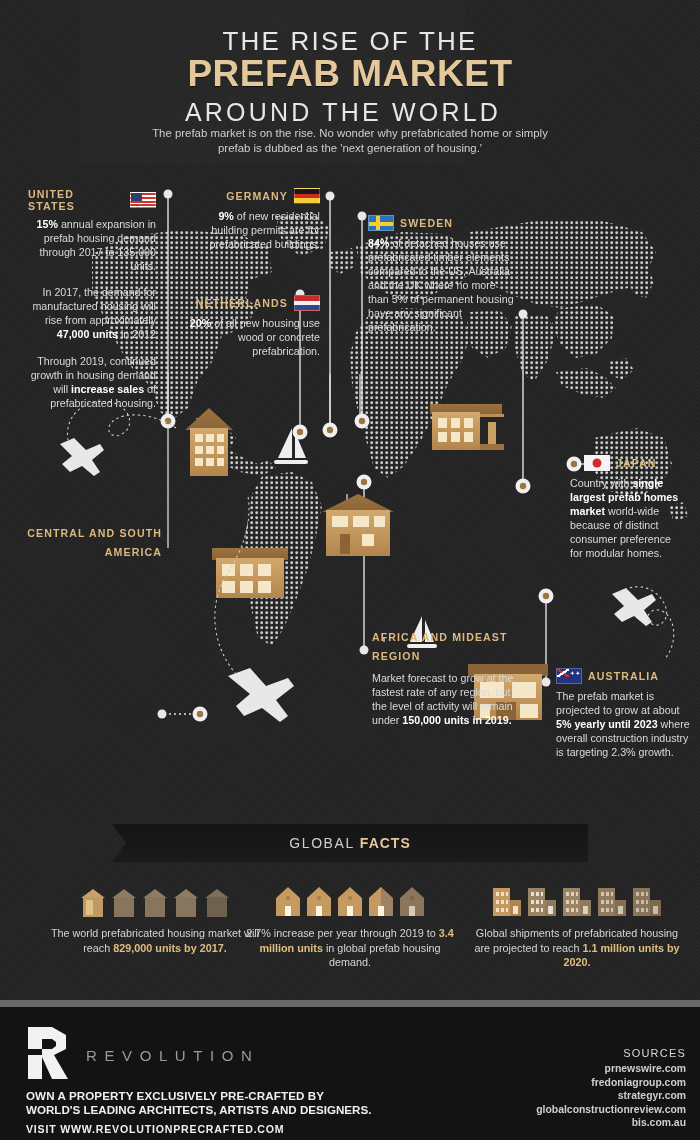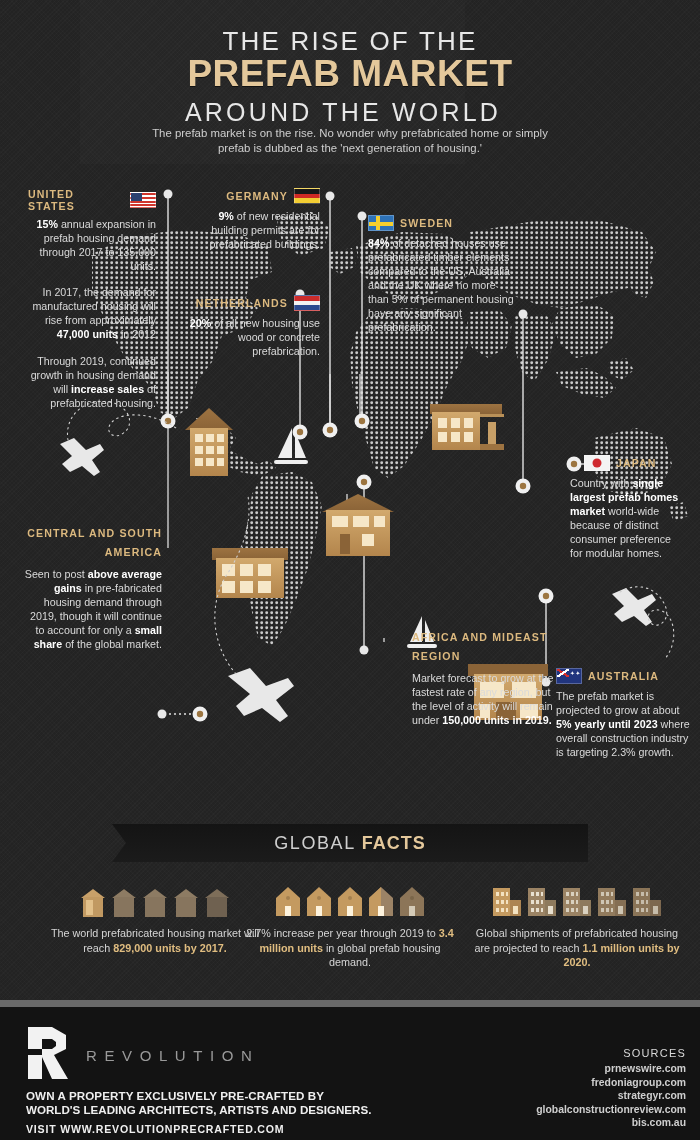--- a/index.html
+++ b/index.html
@@ -90,21 +90,21 @@
                    #21357e;}
   .fl-au::after{content:"✦ ✦";position:absolute;right:1px;top:1px;font-size:5px;color:#fff;letter-spacing:0px;}
 
   
   .facts-banner {
     position:absolute; left:112px; top:824px; width:476px; height:38px;
     background:linear-gradient(to bottom,#141414,#1b1b1b);
     display:flex; align-items:center; justify-content:center;
     clip-path:polygon(0 0,100% 0,100% 100%,0 100%,14px 50%);
   }
-  .facts-title { font-size:18px; letter-spacing:1.6px; color:#cfcfcf; font-weight:300; }
+  .facts-title { font-size:14px; letter-spacing:1.6px; color:#cfcfcf; font-weight:300; }
   .facts-title b { color:#e4c89b; font-weight:bold; letter-spacing:1px;}
 
   .facts-row { position:absolute; left:0; top:876px; width:700px; height:110px; }
   .fact { position:absolute; width:210px; text-align:center; }
   .fact .icons { height:42px; display:flex; align-items:flex-end; justify-content:center; gap:5px; margin-bottom:8px;}
   .fact .cap { font-size:10.8px; line-height:14.5px; color:#d5d5d5; }
   .fact .cap b { color:#e0bd80; font-weight:bold; }
 
   
   .footer-sep { position:absolute; left:0; top:1000px; width:700px; height:7px; background:#6a6a6a; }
@@ -399,26 +399,23 @@
       <span class="flag fl-au"></span>
       <span>AUSTRALIA</span>
     </div>
     <div class="blk-body ta-l">
         <div>The prefab market is projected to grow at about <b>5% yearly until 2023</b> where overall construction industry is targeting 2.3% growth.</div>
       </div>
   </div>
 
   <div class="block" style="left:22px; top:524px; width:140px;">
     <div class="blk-head stack ta-r">CENTRAL AND SOUTH AMERICA</div>
-    <div class="blk-body ta-r">
-        <div>Seen to post <b>above average gains</b> in pre-fabricated housing demand through 2019, though it will continue to account for only a <b>small share</b> of the global market.</div>
-      </div>
-  </div>
-
-  <div class="block" style="left:372px; top:628px; width:150px;margin-left:40px;">
+  </div>
+
+  <div class="block" style="left:372px; top:628px; width:150px;">
     <div class="blk-head stack ta-l">AFRICA AND MIDEAST REGION</div>
     <div class="blk-body ta-l">
         <div>Market forecast to grow at the fastest rate of any region, but the level of activity will remain under <b>150,000 units in 2019.</b></div>
       </div>
   </div>
 
   <div class="facts-banner">
     <div class="facts-title">
       <span>GLOBAL </span><b>FACTS</b>
     </div>

